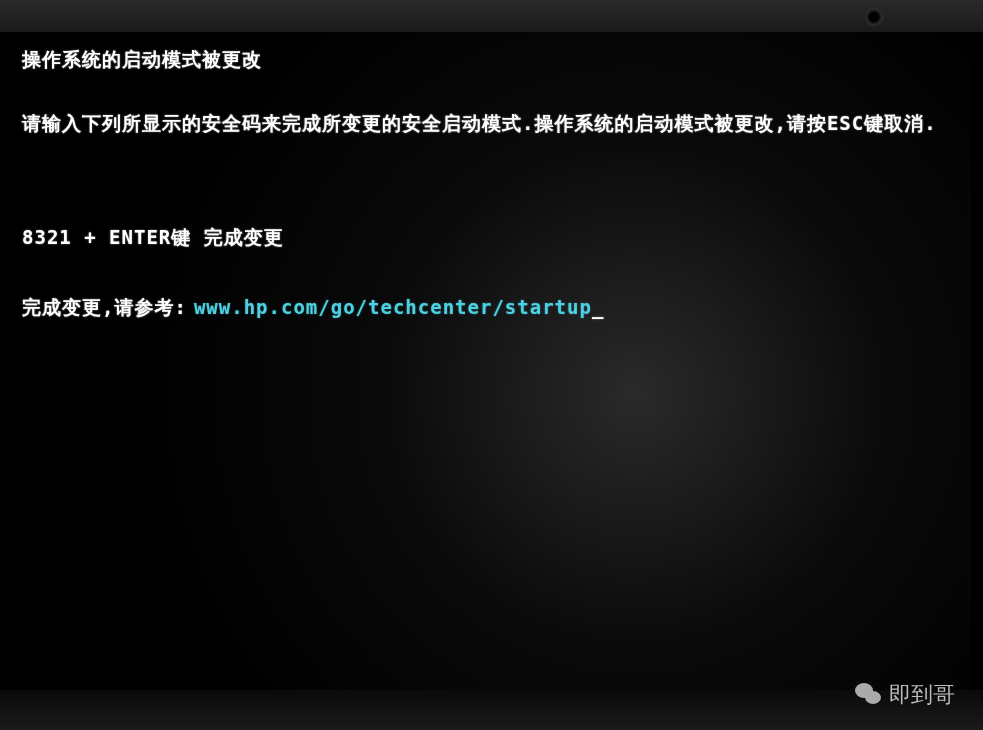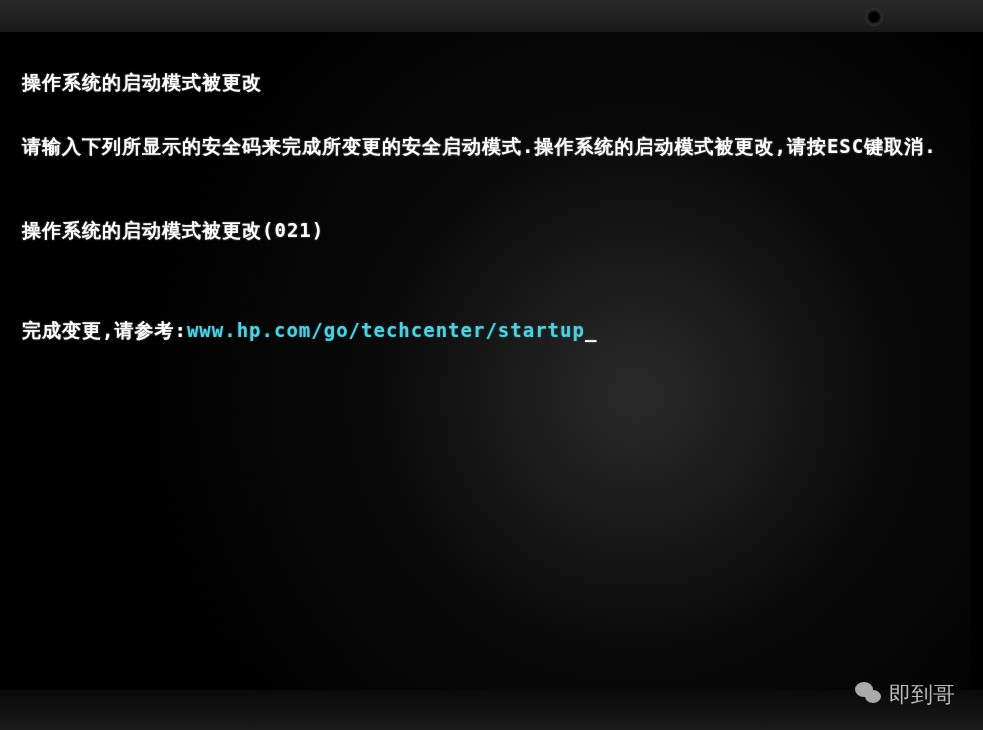--- a/index.html
+++ b/index.html
@@ -35,21 +35,21 @@
       border: 1px solid #333;
     }
     
     .screen {
       position: absolute;
       top: 32px;
       left: 12px;
       right: 12px;
       bottom: 40px;
       background: radial-gradient(circle at 65% 55%, #2a2a2a 0%, #0a0a0a 35%, #000 70%);
-      padding: 38px 10px;
+      padding: 15px 10px;
     }
     
     .line {
       color: #fff;
       font-size: 19px;
       font-weight: bold;
       letter-spacing: 1px;
       margin-bottom: 8px;
       white-space: nowrap;
       text-shadow: 0 0 2px rgba(255,255,255,0.5);
@@ -63,20 +63,21 @@
       height: 50px;
     }
     
     .gap-small {
       height: 18px;
     }
     
     .link-text {
       color: #4dd0e1;
       text-shadow: 0 0 2px rgba(77,208,225,0.5);
+      margin-left: 7px;
     }
     
     .cursor {
       color: #fff;
     }
     
     .bezel-bottom {
       position: absolute;
       bottom: 0;
       left: 0;
@@ -86,20 +87,21 @@
     }
     
     .watermark {
       position: absolute;
       bottom: 20px;
       right: 28px;
       color: #bbb;
       font-size: 22px;
       font-family: "Microsoft YaHei", sans-serif;
       display: flex;
+      align-items: center;
       gap: 6px;
     }
     
     .wechat-icon {
       width: 28px;
       height: 28px;
       position: relative;
     }
     
     .wechat-bubble-1 {
@@ -127,22 +129,22 @@
 
 <div class="bezel-top">
   <div class="camera"></div>
 </div>
 
 <div class="screen">
   <div class="line">操作系统的启动模式被更改</div>
   <div class="gap-large"></div>
   <div class="line">请输入下列所显示的安全码来完成所变更的安全启动模式.操作系统的启动模式被更改,请按ESC键取消.</div>
   <div class="gap-medium"></div>
-  <div class="line">操作系统的启动模式被更改(021)</div>
   <div class="gap-large"></div>
+  <div class="line">8321 + ENTER键  完成变更</div>
   <div class="gap-small"></div>
   <div class="gap-small"></div>
   <div class="line">
     <span>完成变更,请参考:</span><span class="link-text">www.hp.com/go/techcenter/startup</span><span class="cursor">_</span>
   </div>
 </div>
 
 <div class="bezel-bottom"></div>
 
 <div class="watermark">

